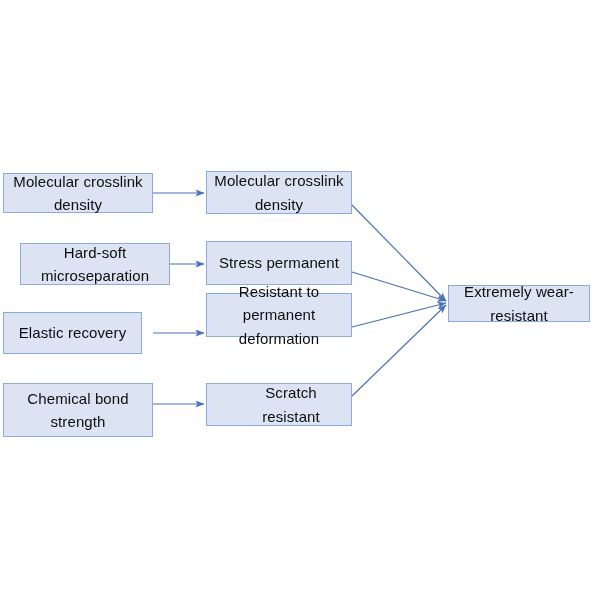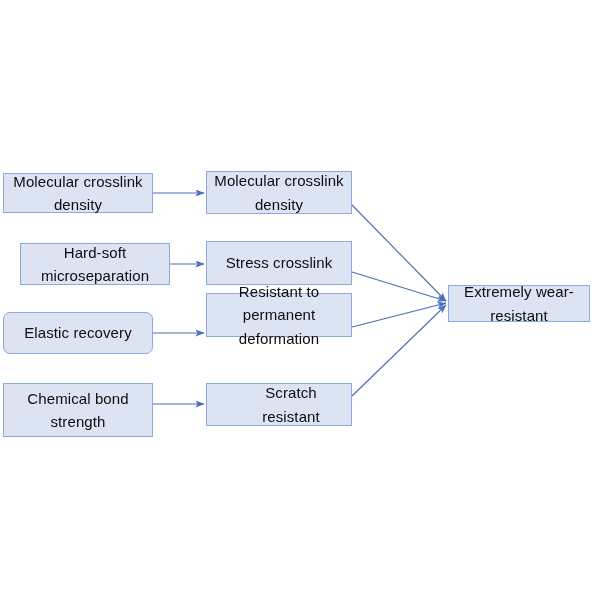--- a/index.html
+++ b/index.html
@@ -69,33 +69,33 @@
       </g>
   </svg>
 
   <div id="nodes-inputs">
       <div class="node" style="left: 3px; top: 173px; width: 150px; height: 40px; background: rgb(220, 227, 243); border-color: rgb(142, 169, 219); color: rgb(13, 13, 13);">
         <span class="node-label">Molecular crosslink density</span>
       </div>
       <div class="node" style="left: 20px; top: 243px; width: 150px; height: 42px; background: rgb(220, 227, 243); border-color: rgb(142, 169, 219); color: rgb(13, 13, 13);">
         <span class="node-label">Hard-soft microseparation</span>
       </div>
-      <div class="node" style="left: 3px; top: 312px; width: 150px; height: 42px; background: rgb(220, 227, 243); border-color: rgb(142, 169, 219); color: rgb(13, 13, 13); border-radius: 7px;">
+      <div class="node" style="left: 3px; top: 312px; width: 139px; height: 42px; background: rgb(220, 227, 243); border-color: rgb(142, 169, 219); color: rgb(13, 13, 13);">
         <span class="node-label">Elastic recovery</span>
       </div>
       <div class="node" style="left: 3px; top: 383px; width: 150px; height: 54px; background: rgb(220, 227, 243); border-color: rgb(142, 169, 219); color: rgb(13, 13, 13);">
         <span class="node-label">Chemical bond strength</span>
       </div>
     </div>
   <div id="nodes-intermediates">
       <div class="node" style="left: 206px; top: 171px; width: 146px; height: 43px; background: rgb(220, 227, 243); border-color: rgb(142, 169, 219); color: rgb(13, 13, 13);">
         <span class="node-label">Molecular crosslink density</span>
       </div>
       <div class="node" style="left: 206px; top: 241px; width: 146px; height: 44px; background: rgb(220, 227, 243); border-color: rgb(142, 169, 219); color: rgb(13, 13, 13);">
-        <span class="node-label">Stress crosslink</span>
+        <span class="node-label">Stress permanent</span>
       </div>
       <div class="node" style="left: 206px; top: 293px; width: 146px; height: 44px; background: rgb(220, 227, 243); border-color: rgb(142, 169, 219); color: rgb(13, 13, 13);">
         <span class="node-label">Resistant to permanent deformation</span>
       </div>
       <div class="node" style="left: 206px; top: 383px; width: 146px; height: 43px; background: rgb(220, 227, 243); border-color: rgb(142, 169, 219); color: rgb(13, 13, 13); padding-left: 30px;">
         <span class="node-label">Scratch resistant</span>
       </div>
     </div>
   <div id="nodes-outcome">
       <div class="node" style="left: 448px; top: 285px; width: 142px; height: 37px; background: rgb(220, 227, 243); border-color: rgb(142, 169, 219); color: rgb(13, 13, 13);">

